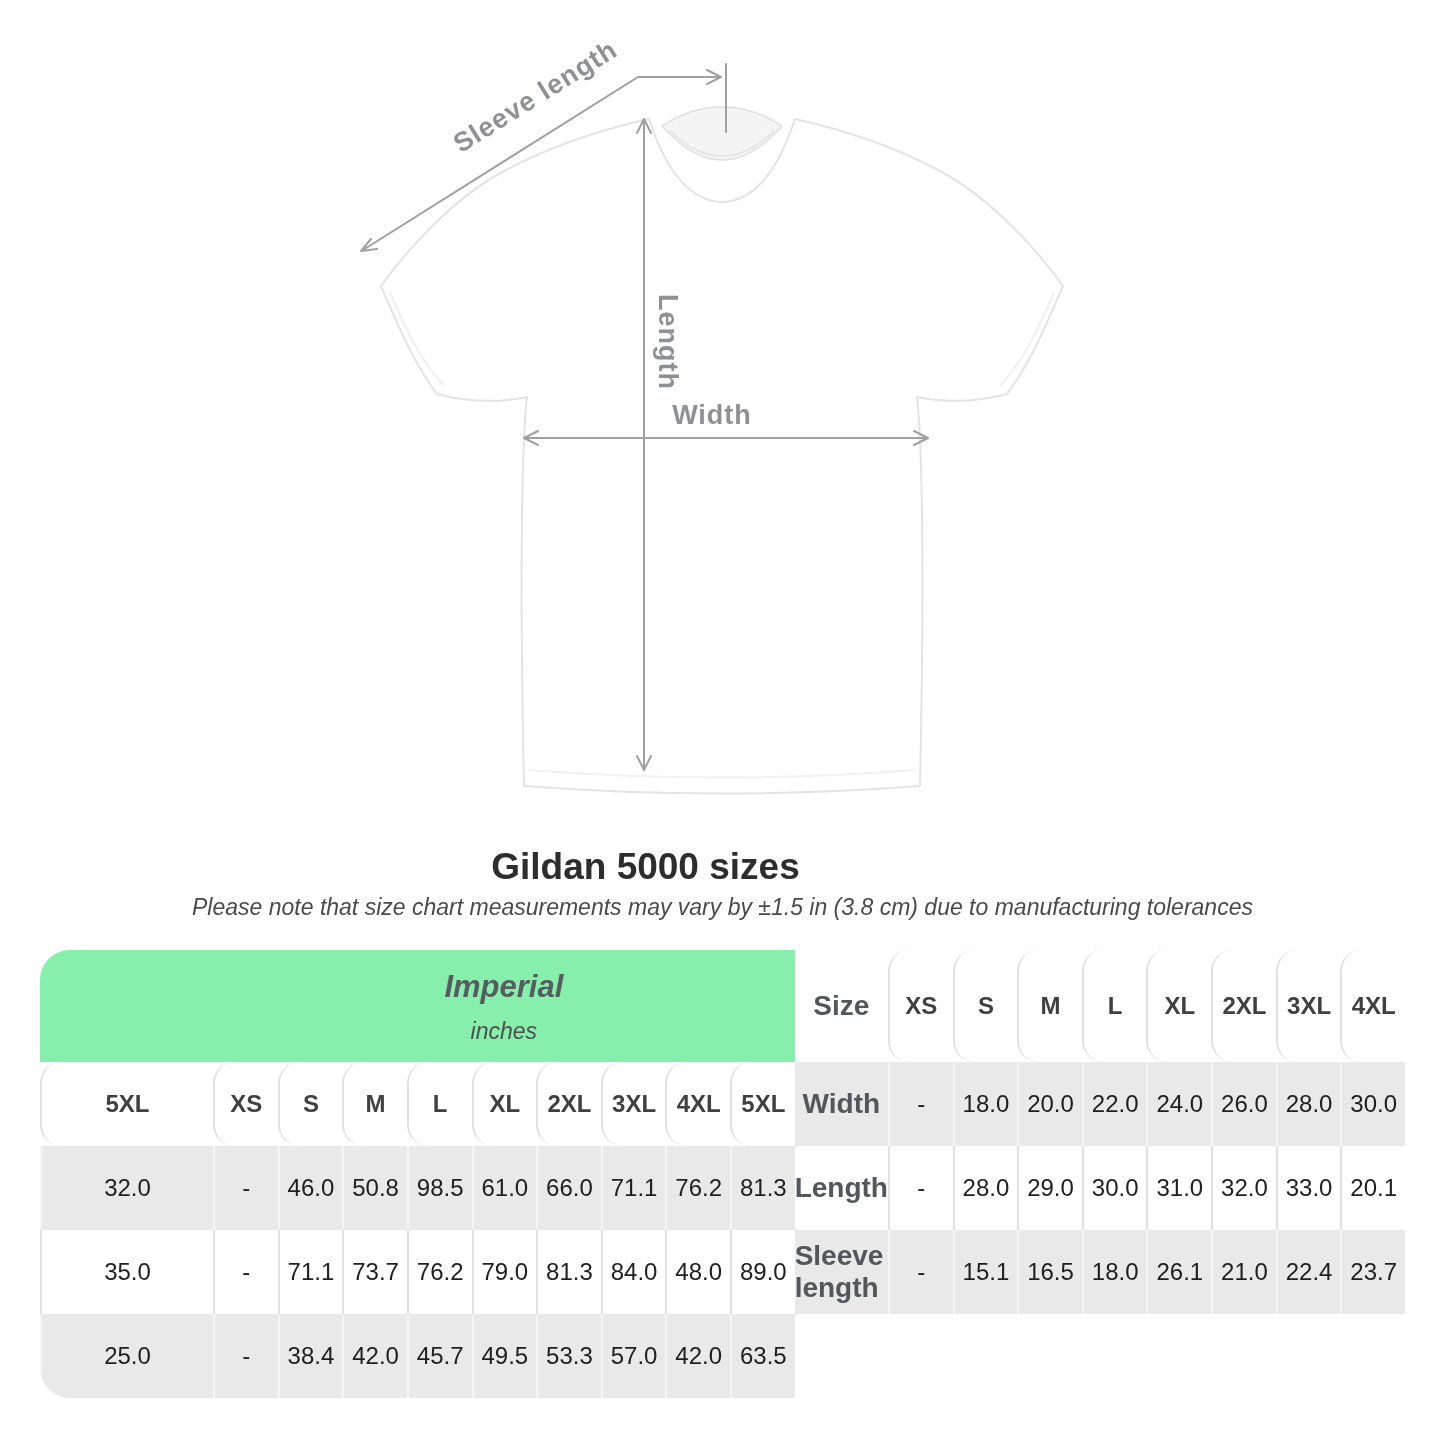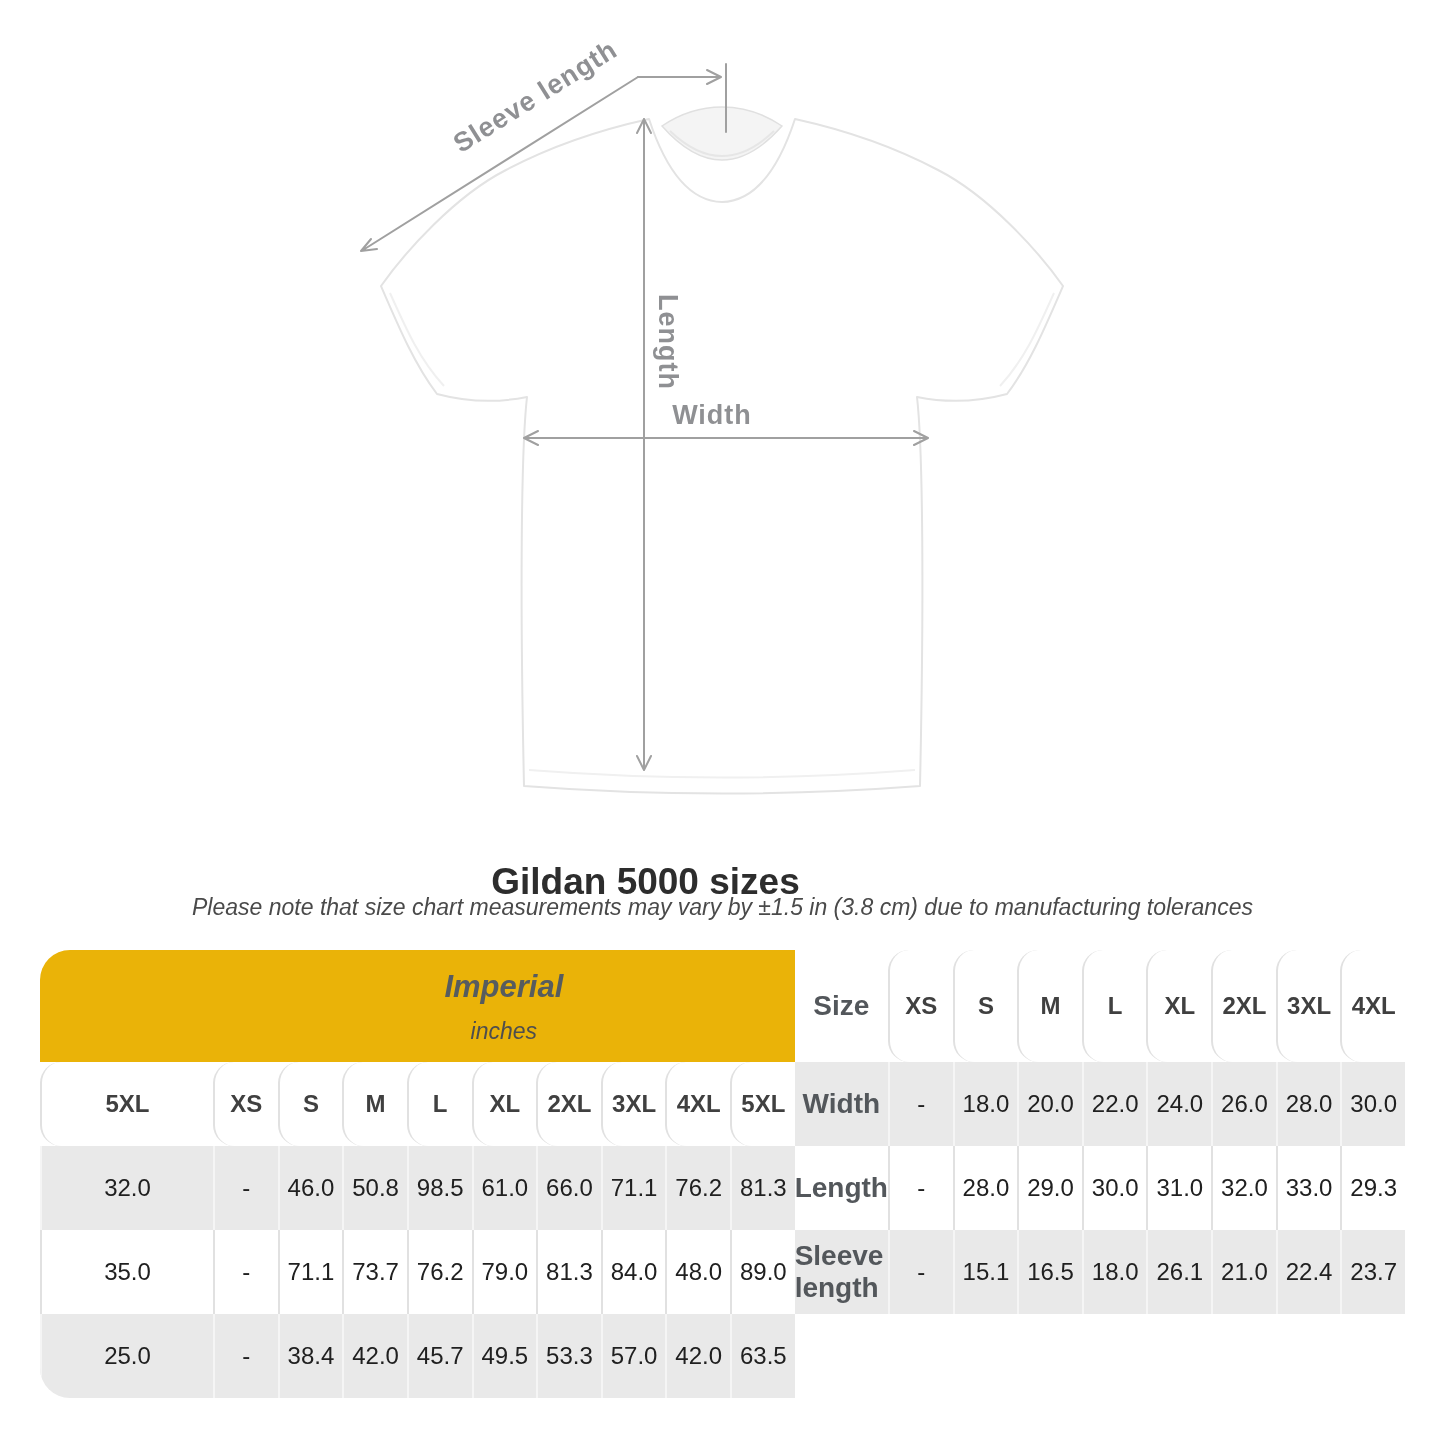--- a/index.html
+++ b/index.html
@@ -5,32 +5,32 @@
   html,body{margin:0;padding:0;background:#ffffff;}
   .page{position:relative;width:1445px;height:1445px;background:#ffffff;overflow:hidden;
         font-family:"Liberation Sans", sans-serif;}
 
   
   .shirt-wrap{position:absolute;top:0;left:0;width:1445px;height:845px;}
   .diag-label{font-family:"Liberation Sans",sans-serif;font-weight:bold;font-size:27px;fill:#8f9093;letter-spacing:1px;}
 
   
   .title{position:absolute;top:846px;left:0;width:1291px;text-align:center;
-         font-size:37px;font-weight:bold;color:#2d2d2d;margin-top:15px;}
+         font-size:37px;font-weight:bold;color:#2d2d2d;}
   .note{position:absolute;top:894px;left:0;width:1445px;text-align:center;
         font-size:23px;font-style:italic;color:#4a4a4a;}
 
   
   .size-table{position:absolute;top:950px;left:40px;width:1365px;height:448px;
               border-radius:30px;overflow:hidden;background:#ffffff;
               display:grid;
               grid-template-columns:173px repeat(18,1fr);
               grid-template-rows:112px 84px 84px 84px 84px;}
   .cell{display:flex;align-items:center;justify-content:center;}
-  .band{background:#eab308;}
+  .band{background:#86efac;}
   .group{flex-direction:column;grid-column:span 9;gap:13px;padding-top:2px;}
   .g-label{font-size:31px;font-weight:bold;font-style:italic;color:#565c5f;}
   .g-unit{font-size:23px;font-style:italic;color:#4e4e4e;text-align:center;}
   .row-white{background:#ffffff;}
   .row-gray{background:#e9e9e9;}
   .row-white.sep{border-left:2px solid #e1e1e1;}
   .row-gray.sep{border-left:2px solid #f5f5f5;}
   .lbl{font-size:28px;font-weight:bold;color:#53575b;}
   .sz{font-size:24px;font-weight:bold;color:#404040;border-radius:21px;}
   .val{font-size:24px;color:#202020;}
@@ -141,21 +141,21 @@
     <div class="cell row-gray val sep">81.3</div>
 
     <div class="cell row-white lbl">Length</div>
     <div class="cell row-white val sep">-</div>
     <div class="cell row-white val sep">28.0</div>
     <div class="cell row-white val sep">29.0</div>
     <div class="cell row-white val sep">30.0</div>
     <div class="cell row-white val sep">31.0</div>
     <div class="cell row-white val sep">32.0</div>
     <div class="cell row-white val sep">33.0</div>
-    <div class="cell row-white val sep">29.3</div>
+    <div class="cell row-white val sep">20.1</div>
     <div class="cell row-white val sep">35.0</div>
     <div class="cell row-white val sep">-</div>
     <div class="cell row-white val sep">71.1</div>
     <div class="cell row-white val sep">73.7</div>
     <div class="cell row-white val sep">76.2</div>
     <div class="cell row-white val sep">79.0</div>
     <div class="cell row-white val sep">81.3</div>
     <div class="cell row-white val sep">84.0</div>
     <div class="cell row-white val sep">48.0</div>
     <div class="cell row-white val sep">89.0</div>

